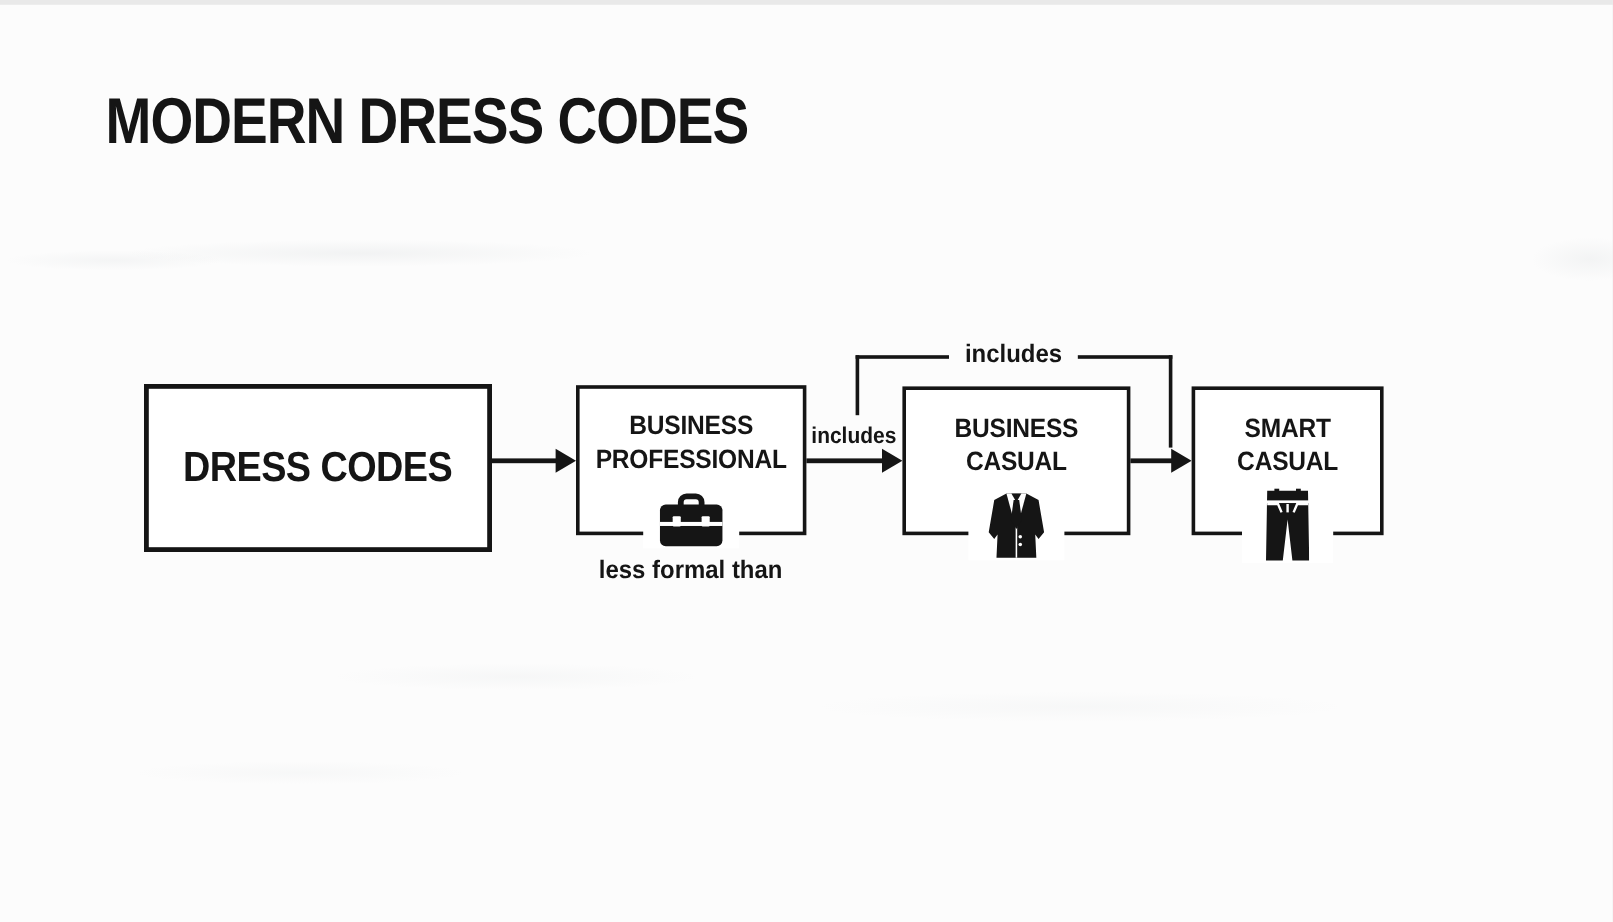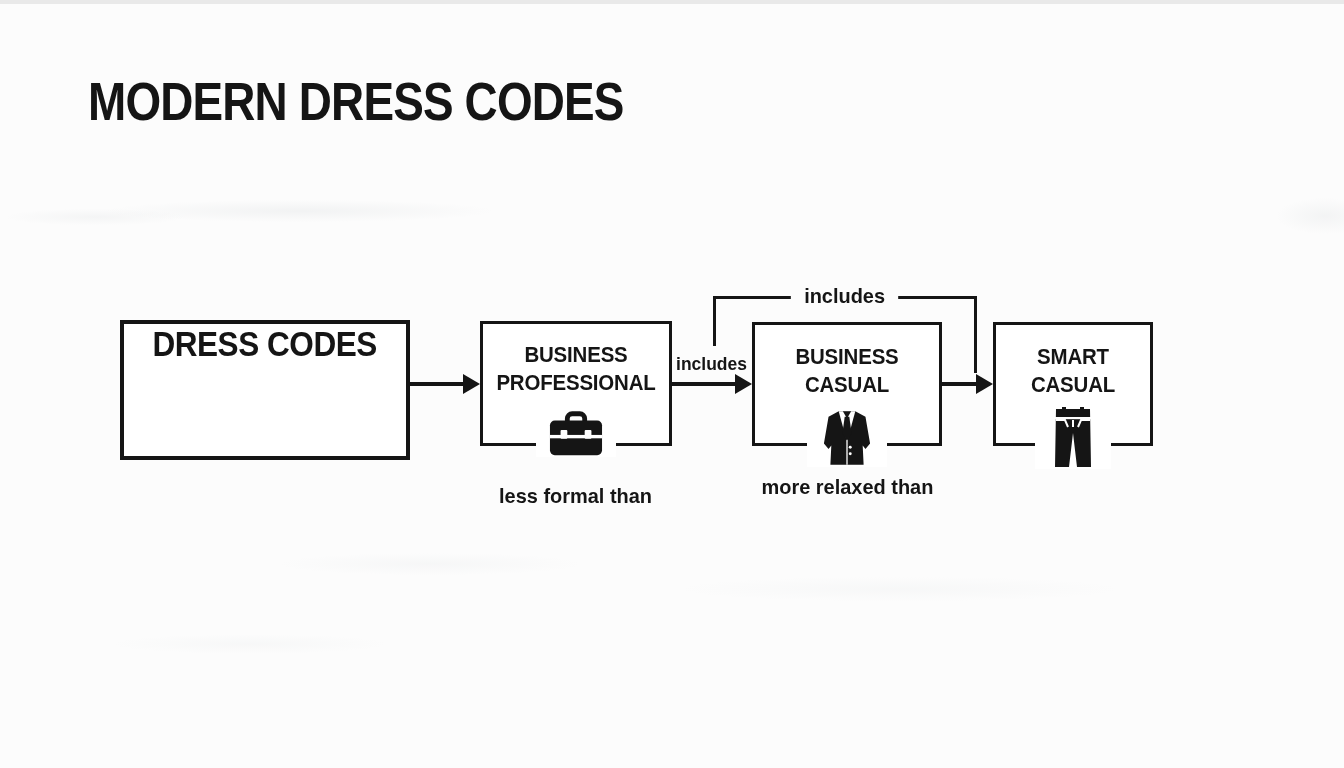--- a/index.html
+++ b/index.html
@@ -19,21 +19,21 @@
   .title {
     position:absolute; left:88px; top:70px;
     font-size:54px; font-weight:800; line-height:1; letter-spacing:-1px;
     transform:scaleX(0.85); transform-origin:left center; white-space:nowrap;
   }
   .node {
     position:absolute; background:#ffffff; border:3px solid #151515;
   }
   .root-node {
     left:120px; top:316px; width:290px; height:140px; border-width:4px;
-    display:flex; align-items:flex-start; justify-content:center;
+    display:flex; align-items:center; justify-content:center;
   }
   .root-label {
     display:inline-block; font-size:35px; font-weight:800; letter-spacing:-0.5px;
     transform:scaleX(0.9); white-space:nowrap;
   }
   .node-label {
     display:block; margin-top:17px; text-align:center;
     font-size:22px; font-weight:800; line-height:1.27; letter-spacing:-0.2px;
     transform:scaleX(0.93); white-space:pre-line;
   }
@@ -85,21 +85,21 @@
     <div class="icon-wrap" style="top:85px; padding:0 13px;">
       <svg width="54" height="48" viewBox="0 0 56 48" xmlns="http://www.w3.org/2000/svg">
         <path d="M19,13 V9 a5,5 0 0 1 5,-5 h8 a5,5 0 0 1 5,5 v4" fill="none" stroke="#151515" stroke-width="5"></path>
         <rect x="1" y="11" width="54" height="36" rx="5" fill="#151515"></rect>
         <rect x="1" y="26" width="54" height="3.5" fill="#ffffff"></rect>
         <rect x="12" y="21" width="7" height="9" rx="1" fill="#ffffff"></rect>
         <rect x="37" y="21" width="7" height="9" rx="1" fill="#ffffff"></rect>
       </svg>
     </div>
   </div>
-  <div class="sublabel" style="left:480px; top:480px; width:192px;">
+  <div class="sublabel" style="left:480px; top:460px; width:192px;">
     <span>less formal than</span>
   </div>
 
   <div class="edge-label-small">
     <span>includes</span>
   </div>
   <div class="hline" style="left:672px; top:378px; width:66px; height:4px;"></div>
   <div class="arrow-head" style="left:735px; top:370px;"></div>
 
   <div class="node" style="left:752px; top:318px; width:190px; height:124px;">
@@ -109,23 +109,20 @@
       <svg width="48" height="58" viewBox="0 0 52 60" xmlns="http://www.w3.org/2000/svg">
         <path d="M17,1 L6,7 L1,36 L6,42 L9,38 L8,59 L44,59 L43,38 L46,42 L51,36 L46,7 L35,1 Z" fill="#151515"></path>
         <path d="M17,1 L35,1 L26,34 Z" fill="#ffffff"></path>
         <rect x="25.3" y="32" width="1.4" height="27" fill="#ffffff"></rect>
         <path d="M21.5,1 L30.5,1 L26,9 Z" fill="#151515"></path>
         <path d="M23.5,7 L28.5,7 L31,25 L26,33 L21,25 Z" fill="#151515"></path>
         <circle cx="29.5" cy="40" r="1.6" fill="#ffffff"></circle>
         <circle cx="29.5" cy="47" r="1.6" fill="#ffffff"></circle>
       </svg>
     </div>
-  </div>
-  <div class="sublabel" style="left:752px; top:471px; width:190px;">
-    <span>more relaxed than</span>
   </div>
 
   <div class="hline" style="left:942px; top:378px; width:37px; height:4px;"></div>
   <div class="arrow-head" style="left:976px; top:370px;"></div>
 
   <div class="node" style="left:993px; top:318px; width:160px; height:124px;">
     <span class="node-label" style="margin-top:18px;">SMART
 CASUAL</span>
     <div class="icon-wrap" style="top:82px; padding:0 20px;">
       <svg width="36" height="62" viewBox="0 0 36 62" xmlns="http://www.w3.org/2000/svg">

